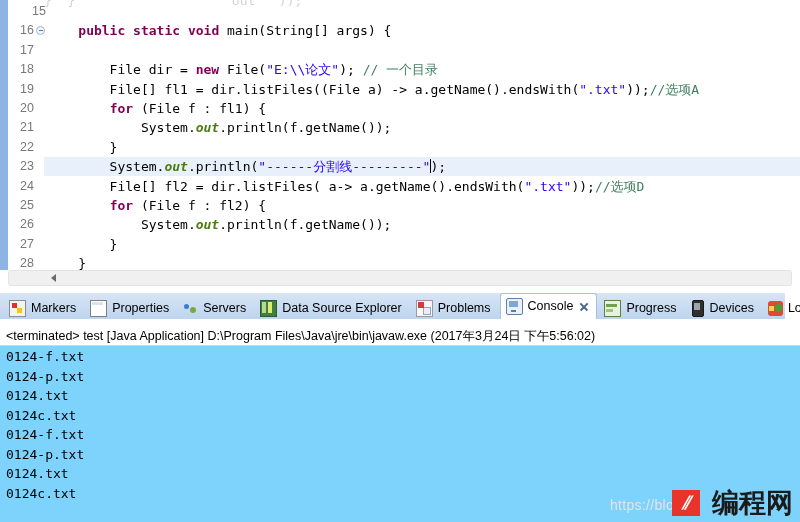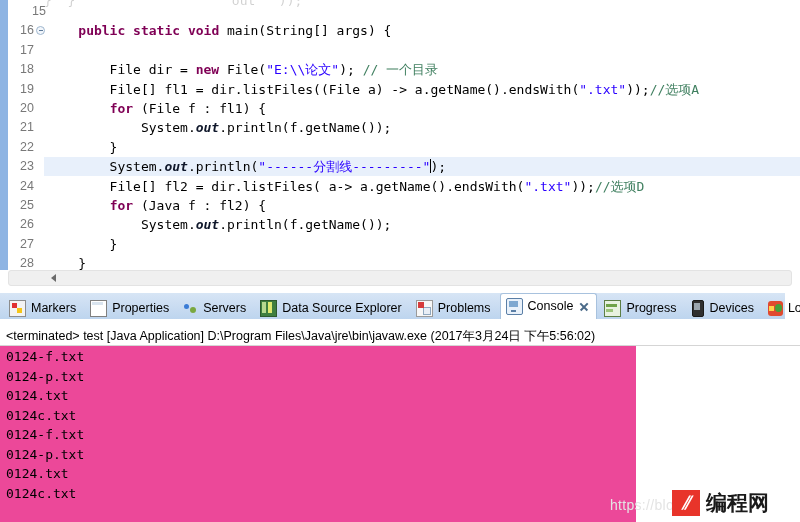--- a/index.html
+++ b/index.html
@@ -96,21 +96,21 @@
     width: 756px;
     height: 19px;
     background: #e8f0fb;
   }
 
   
   .kw      { color: #7f0055; font-weight: bold; }
   .plain   { color: #000000; }
   .str     { color: #2a00ff; }
   .cmt     { color: #3f7f5f; }
-  .fld     { color: #0f172a; font-style: italic; font-weight: bold; }
+  .fld     { color: #4d7c0f; font-style: italic; font-weight: bold; }
 
   .caret {
     display: inline-block;
     width: 1px;
     height: 14px;
     background: #000000;
     vertical-align: -2px;
     margin: 0 -1px 0 0;
   }
 
@@ -280,23 +280,23 @@
   }
   .ico-logcat::before {
     content:""; position:absolute; left:1px; top:5px;
     width:5px; height:5px; background:#ffd24a;
   }
 
   
   .console-panel {
     position: absolute;
     left: 0; top: 319px;
-    width: 636px;
+    width: 800px;
     height: 203px;
-    background: #ec4899;
+    background: #7dd3fc;
   }
   .console-header {
     position: absolute;
     left: 0; top: 0;
     width: 800px;
     height: 26px;
     background: #ffffff;
     border-bottom: 1px solid #d5d5d5;
   }
   .console-launch-line {
@@ -339,22 +339,22 @@
     background: #e8342a;
     color: #ffffff;
     font-size: 18px;
     font-weight: bold;
     font-style: italic;
     line-height: 26px;
     text-align: center;
     font-family: "DejaVu Sans", sans-serif;
   }
   .wm-text {
-    margin-left: 6px;
-    font-size: 21px;
+    margin-left: 12px;
+    font-size: 27px;
     font-weight: bold;
     color: #1a1a1a;
     line-height: 26px;
     font-family: "DejaVu Sans", sans-serif;
   }
 </style>
 </head>
 <body>
 
 <div id="app">
@@ -368,21 +368,21 @@
         <div class="line" style="top: 21.4px;"><span class="ln">16</span><span class="fold"></span><span class="code-text"><span class="plain">    </span><span class="kw">public</span><span class="plain"> </span><span class="kw">static</span><span class="plain"> </span><span class="kw">void</span><span class="plain"> main(String[] args) {</span></span></div>
         <div class="line" style="top: 40.8px;"><span class="ln">17</span><span class="code-text"></span></div>
         <div class="line" style="top: 60.2px;"><span class="ln">18</span><span class="code-text"><span class="plain">        File dir = </span><span class="kw">new</span><span class="plain"> File(</span><span class="str">"E:\\论文"</span><span class="plain">); </span><span class="cmt">// 一个目录</span></span></div>
         <div class="line" style="top: 79.6px;"><span class="ln">19</span><span class="code-text"><span class="plain">        File[] fl1 = dir.listFiles((File a) -&gt; a.getName().endsWith(</span><span class="str">".txt"</span><span class="plain">));</span><span class="cmt">//选项A</span></span></div>
         <div class="line" style="top: 99px;"><span class="ln">20</span><span class="code-text"><span class="plain">        </span><span class="kw">for</span><span class="plain"> (File f : fl1) {</span></span></div>
         <div class="line" style="top: 118.4px;"><span class="ln">21</span><span class="code-text"><span class="plain">            System.</span><span class="fld">out</span><span class="plain">.println(f.getName());</span></span></div>
         <div class="line" style="top: 137.8px;"><span class="ln">22</span><span class="code-text"><span class="plain">        }</span></span></div>
         <div class="hl-row" style="top: 157.2px;"></div>
         <div class="line" style="top: 157.2px;"><span class="ln">23</span><span class="code-text"><span class="plain">        System.</span><span class="fld">out</span><span class="plain">.println(</span><span class="str">"------分割线---------"</span><span class="caret"></span><span class="plain">);</span></span></div>
         <div class="line" style="top: 176.6px;"><span class="ln">24</span><span class="code-text"><span class="plain">        File[] fl2 = dir.listFiles( a-&gt; a.getName().endsWith(</span><span class="str">".txt"</span><span class="plain">));</span><span class="cmt">//选项D</span></span></div>
-        <div class="line" style="top: 196px;"><span class="ln">25</span><span class="code-text"><span class="plain">        </span><span class="kw">for</span><span class="plain"> (Java f : fl2) {</span></span></div>
+        <div class="line" style="top: 196px;"><span class="ln">25</span><span class="code-text"><span class="plain">        </span><span class="kw">for</span><span class="plain"> (File f : fl2) {</span></span></div>
         <div class="line" style="top: 215.4px;"><span class="ln">26</span><span class="code-text"><span class="plain">            System.</span><span class="fld">out</span><span class="plain">.println(f.getName());</span></span></div>
         <div class="line" style="top: 234.8px;"><span class="ln">27</span><span class="code-text"><span class="plain">        }</span></span></div>
         <div class="line" style="top: 254.2px;"><span class="ln">28</span><span class="code-text"><span class="plain">    }</span></span></div>
       </div>
   </div>
 
   <div class="editor-bottom-fill"></div>
   <div class="hscroll">
     <div class="hscroll-left-arrow"></div>
   </div>

